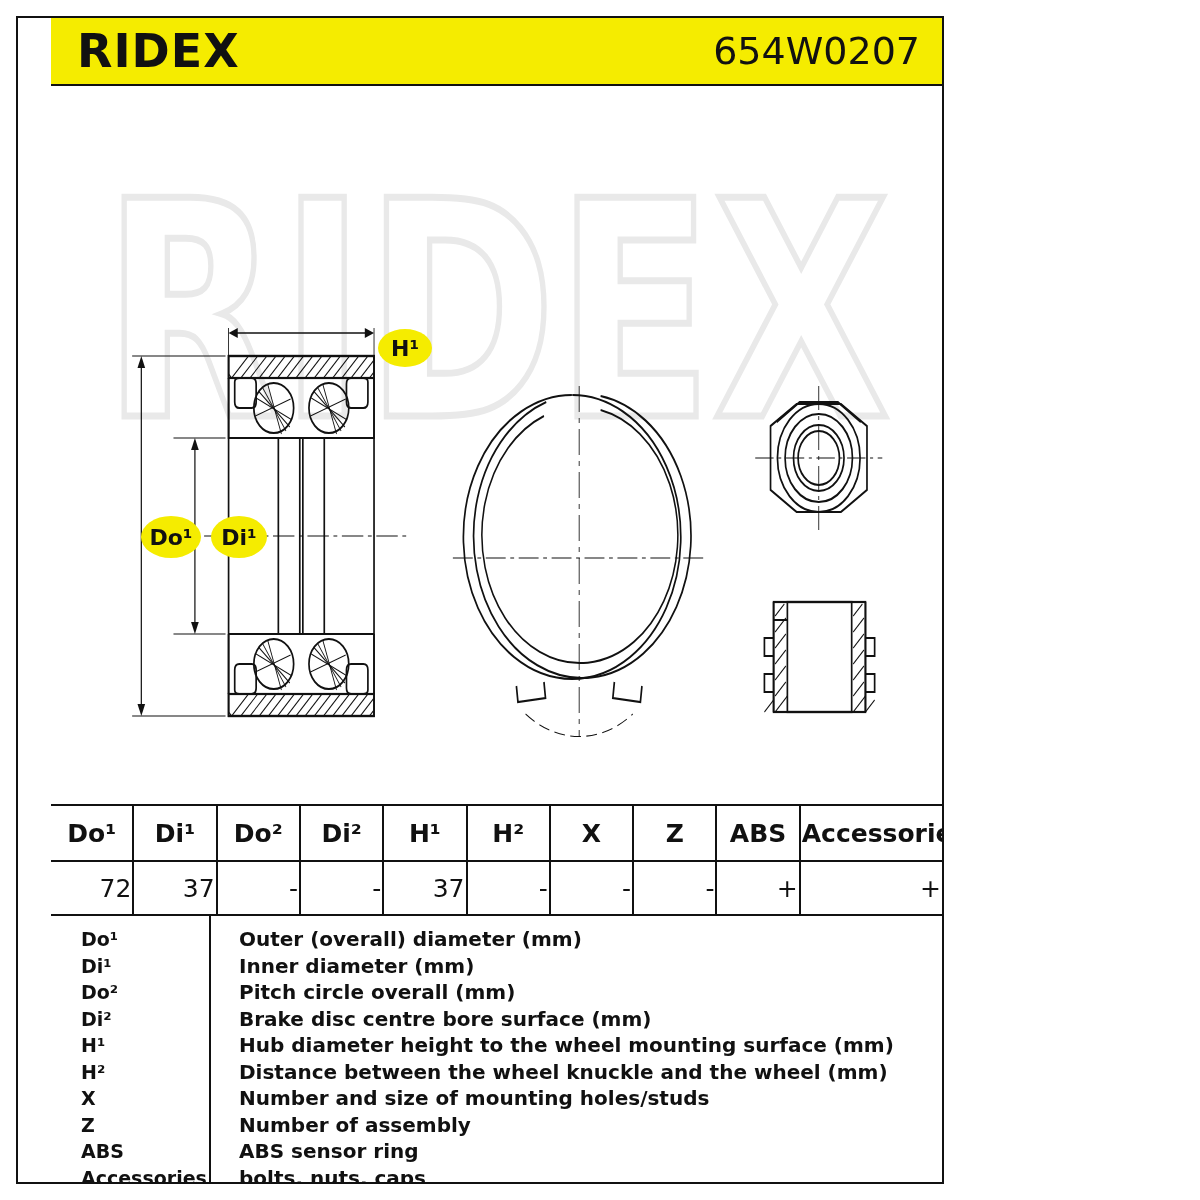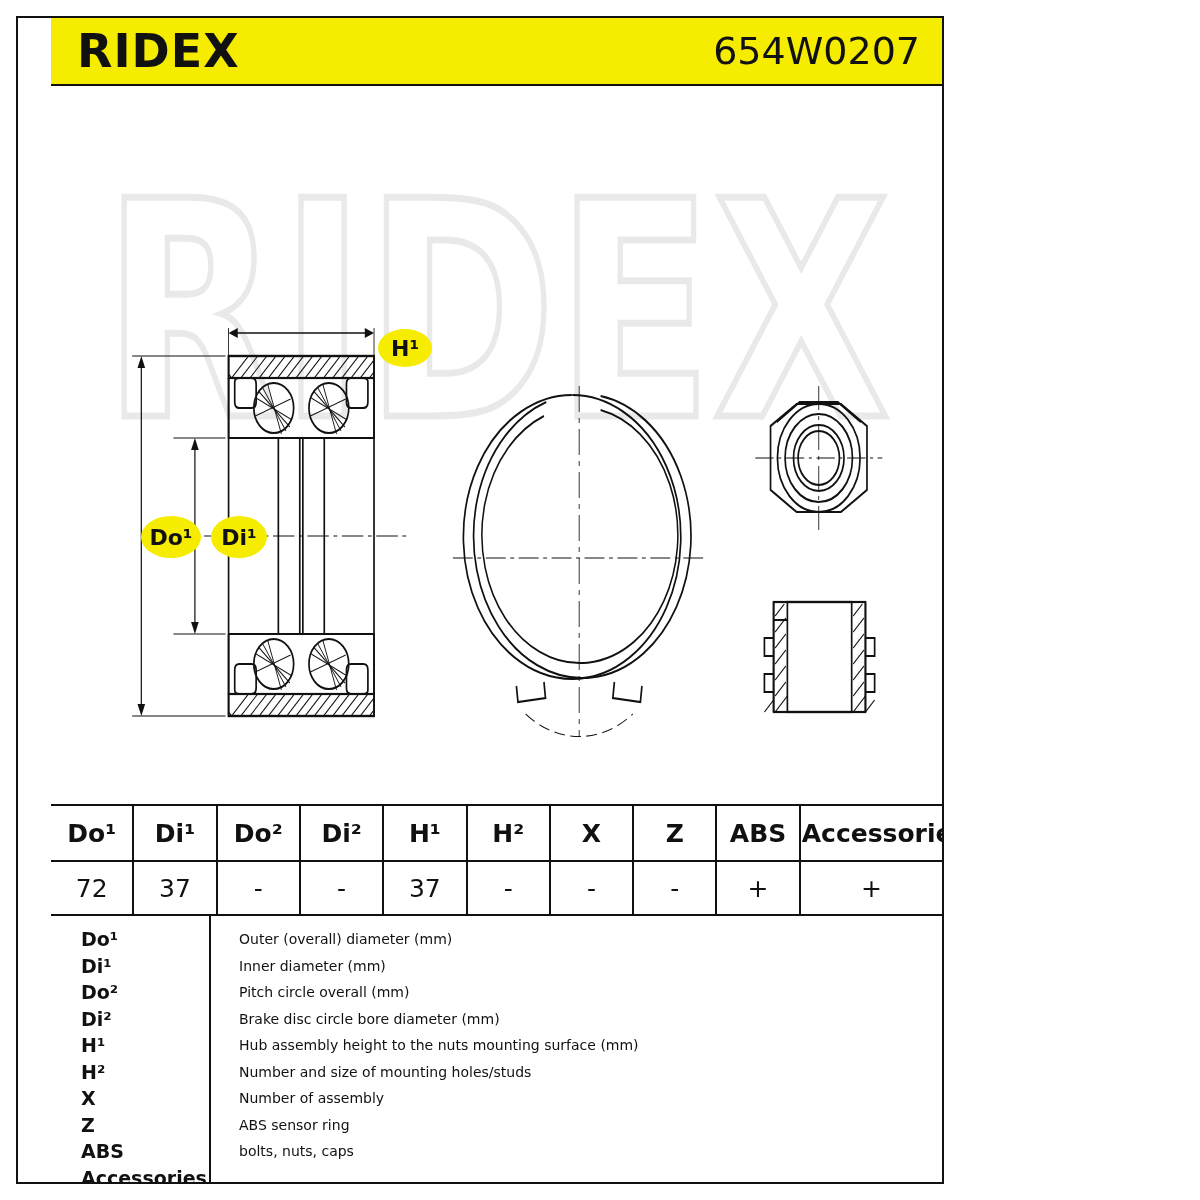--- a/index.html
+++ b/index.html
@@ -92,20 +92,21 @@
     font-size:25px;
     font-weight:bold;
     height:52px;
     border-bottom:2px solid #111;
     font-family:"DejaVu Sans", sans-serif;
   }
   table.spec td{
     font-size:25px;
     height:50px;
     font-family:"DejaVu Sans", sans-serif;
+    text-align:right;
   }
   
   .legend{
     border-top:2px solid #111;
     flex:1 1 auto;
     display:flex;
     padding:10px 0 0 0;
     box-sizing:border-box;
   }
   .legend-keys{
@@ -124,25 +125,26 @@
   }
   .legend-keys div{
     font-size:19px;
     font-weight:bold;
     line-height:26.5px;
     height:26.5px;
     color:#111;
     font-family:"DejaVu Sans", sans-serif;
   }
   .legend-descs div{
-    font-size:14px;
+    font-size:20px;
     line-height:26.5px;
     height:26.5px;
     color:#111;
     font-family:"DejaVu Sans", sans-serif;
+    font-weight:bold;
   }
 </style>
 </head>
 <body>
 
 <div class="sheet">
   <div class="frame">
 
     <div class="header">
       <div class="brand">RIDEX</div>
@@ -384,22 +386,23 @@
         <div>H²</div>
         <div>X</div>
         <div>Z</div>
         <div>ABS</div>
         <div>Accessories</div>
       </div>
       <div class="legend-descs">
         <div>Outer (overall) diameter (mm)</div>
         <div>Inner diameter (mm)</div>
         <div>Pitch circle overall (mm)</div>
-        <div>Brake disc circle bore diameter (mm)</div>
-        <div>Hub assembly height to the nuts mounting surface (mm)</div>
+        <div>Brake disc centre bore surface (mm)</div>
+        <div>Hub diameter height to the wheel mounting surface (mm)</div>
+        <div>Distance between the wheel knuckle and the wheel (mm)</div>
         <div>Number and size of mounting holes/studs</div>
         <div>Number of assembly</div>
         <div>ABS sensor ring</div>
         <div>bolts, nuts, caps</div>
       </div>
     </div>
 
   </div>
 </div>
 

